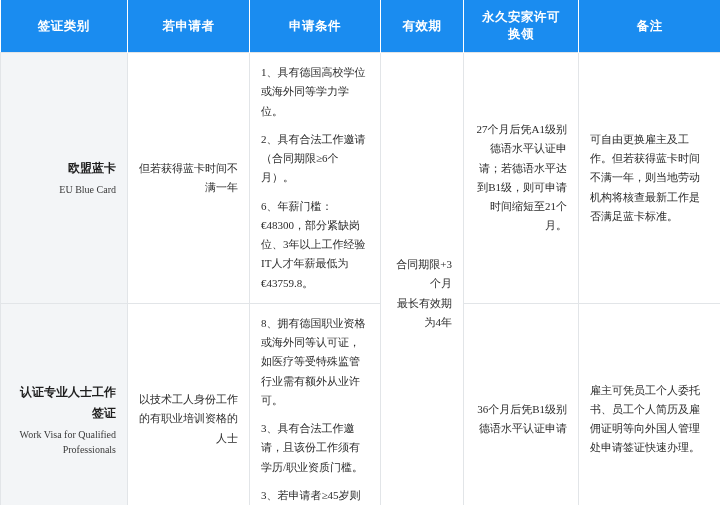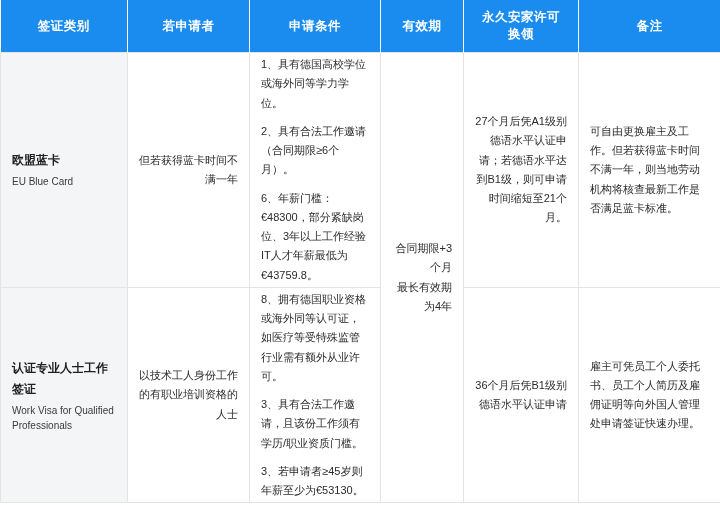--- a/index.html
+++ b/index.html
@@ -32,25 +32,26 @@
   table.visa-table th:last-child {
     border-right: none;
     margin-top: 48px;
   }
   table.visa-table td {
     border: 1px solid #e2e5e8;
     vertical-align: middle;
     font-size: 11px;
     line-height: 1.75;
     color: #2b2b2b;
-    padding: 2px 11px;
+    padding: 10px 11px;
+    font-family: Liberation Serif, serif;
   }
   td.cat-cell {
     background: #f3f5f7;
-    text-align: left;
+    text-align: right;
     padding: 10px 6px;
   }
   .cat-zh {
     font-size: 12px;
     font-weight: bold;
     color: #1f1f1f;
     display: block;
     margin-bottom: 3px;
   }
   .cat-en {

